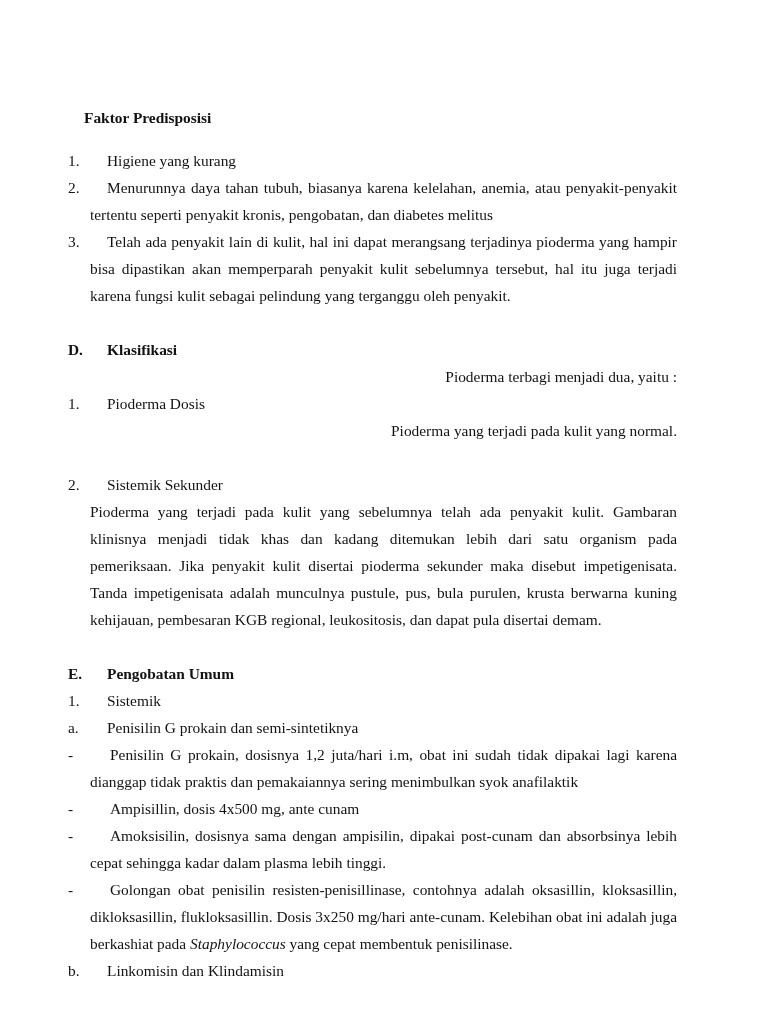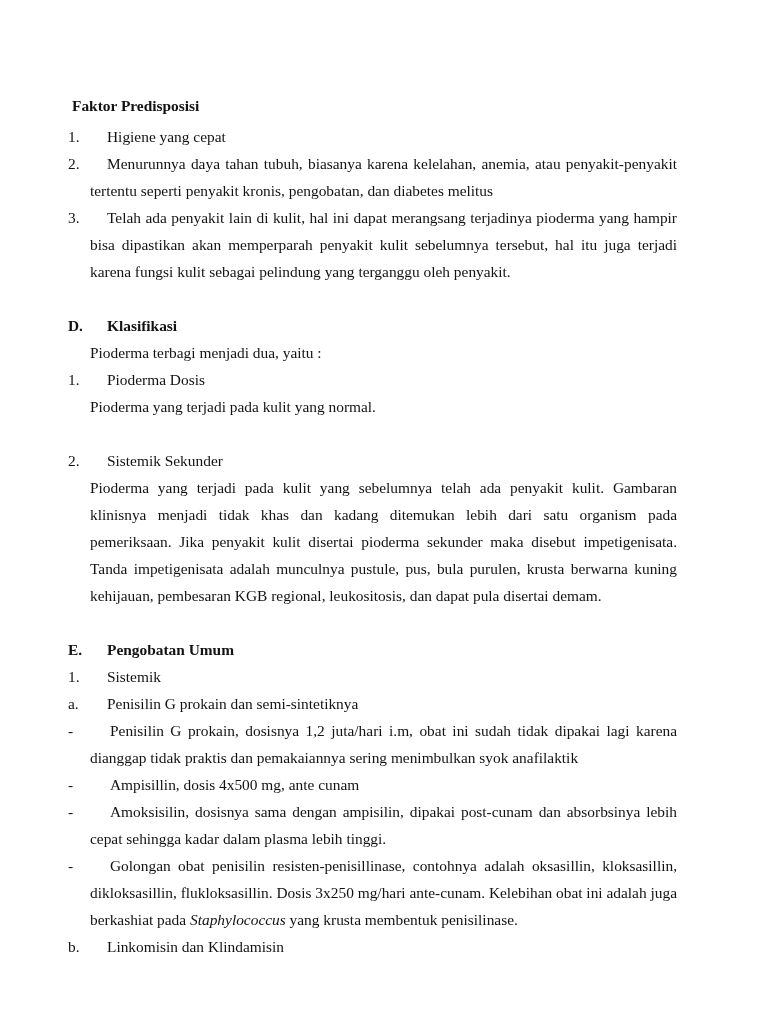--- a/index.html
+++ b/index.html
@@ -30,27 +30,27 @@
   }
 
   
   .blk {
     font-size: 15.4px;
     line-height: 27px;
     margin: 0;
     text-align: justify;
     text-justify: inter-word;
   }
-  .blk.left { text-align: left; }
+  .blk.left { text-align: right; }
 
   .heading {
     font-weight: bold;
     font-size: 15.4px;
     line-height: 27px;
-    margin: 4px;
+    margin: 16px;
   }
 
   
   .lettered-heading {
     display: flex;
     font-weight: bold;
     font-size: 15.4px;
     line-height: 27px;
   }
   .lettered-heading .marker {
@@ -93,21 +93,21 @@
 </style>
 </head>
 <body>
 
 <div class="page">
   <div class="doc-body">
 
     <div class="heading">Faktor Predisposisi</div>
 
     <div class="row left">
-      <span class="marker">1.</span><span>Higiene yang cepat</span>
+      <span class="marker">1.</span><span>Higiene yang kurang</span>
     </div>
 
     <div class="row">
       <span class="marker">2.</span><span>Menurunnya daya tahan tubuh, biasanya karena kelelahan, anemia, atau penyakit-penyakit tertentu seperti penyakit kronis, pengobatan, dan diabetes melitus</span>
     </div>
 
     <div class="row">
       <span class="marker">3.</span><span>Telah ada penyakit lain di kulit, hal ini dapat merangsang terjadinya pioderma yang hampir bisa dipastikan akan memperparah penyakit kulit sebelumnya tersebut, hal itu juga terjadi karena fungsi kulit sebagai pelindung yang terganggu oleh penyakit.</span>
     </div>
 
@@ -153,21 +153,21 @@
 
     <div class="row dash left">
       <span class="marker">-</span><span>Ampisillin, dosis 4x500 mg, ante cunam</span>
     </div>
 
     <div class="row dash">
       <span class="marker">-</span><span>Amoksisilin, dosisnya sama dengan ampisilin, dipakai post-cunam dan absorbsinya lebih cepat sehingga kadar dalam plasma lebih tinggi.</span>
     </div>
 
     <div class="row dash">
-      <span class="marker">-</span><span>Golongan obat penisilin resisten-penisillinase, contohnya adalah oksasillin, kloksasillin, dikloksasillin, flukloksasillin. Dosis 3x250 mg/hari ante-cunam. Kelebihan obat ini adalah juga berkashiat pada </span><i class="sci">Staphylococcus</i><span> yang krusta membentuk penisilinase.</span>
+      <span class="marker">-</span><span>Golongan obat penisilin resisten-penisillinase, contohnya adalah oksasillin, kloksasillin, dikloksasillin, flukloksasillin. Dosis 3x250 mg/hari ante-cunam. Kelebihan obat ini adalah juga berkashiat pada </span><i class="sci">Staphylococcus</i><span> yang cepat membentuk penisilinase.</span>
     </div>
 
     <div class="row left">
       <span class="marker">b.</span><span>Linkomisin dan Klindamisin</span>
     </div>
 
   </div>
 </div>
 
 </body></html>

